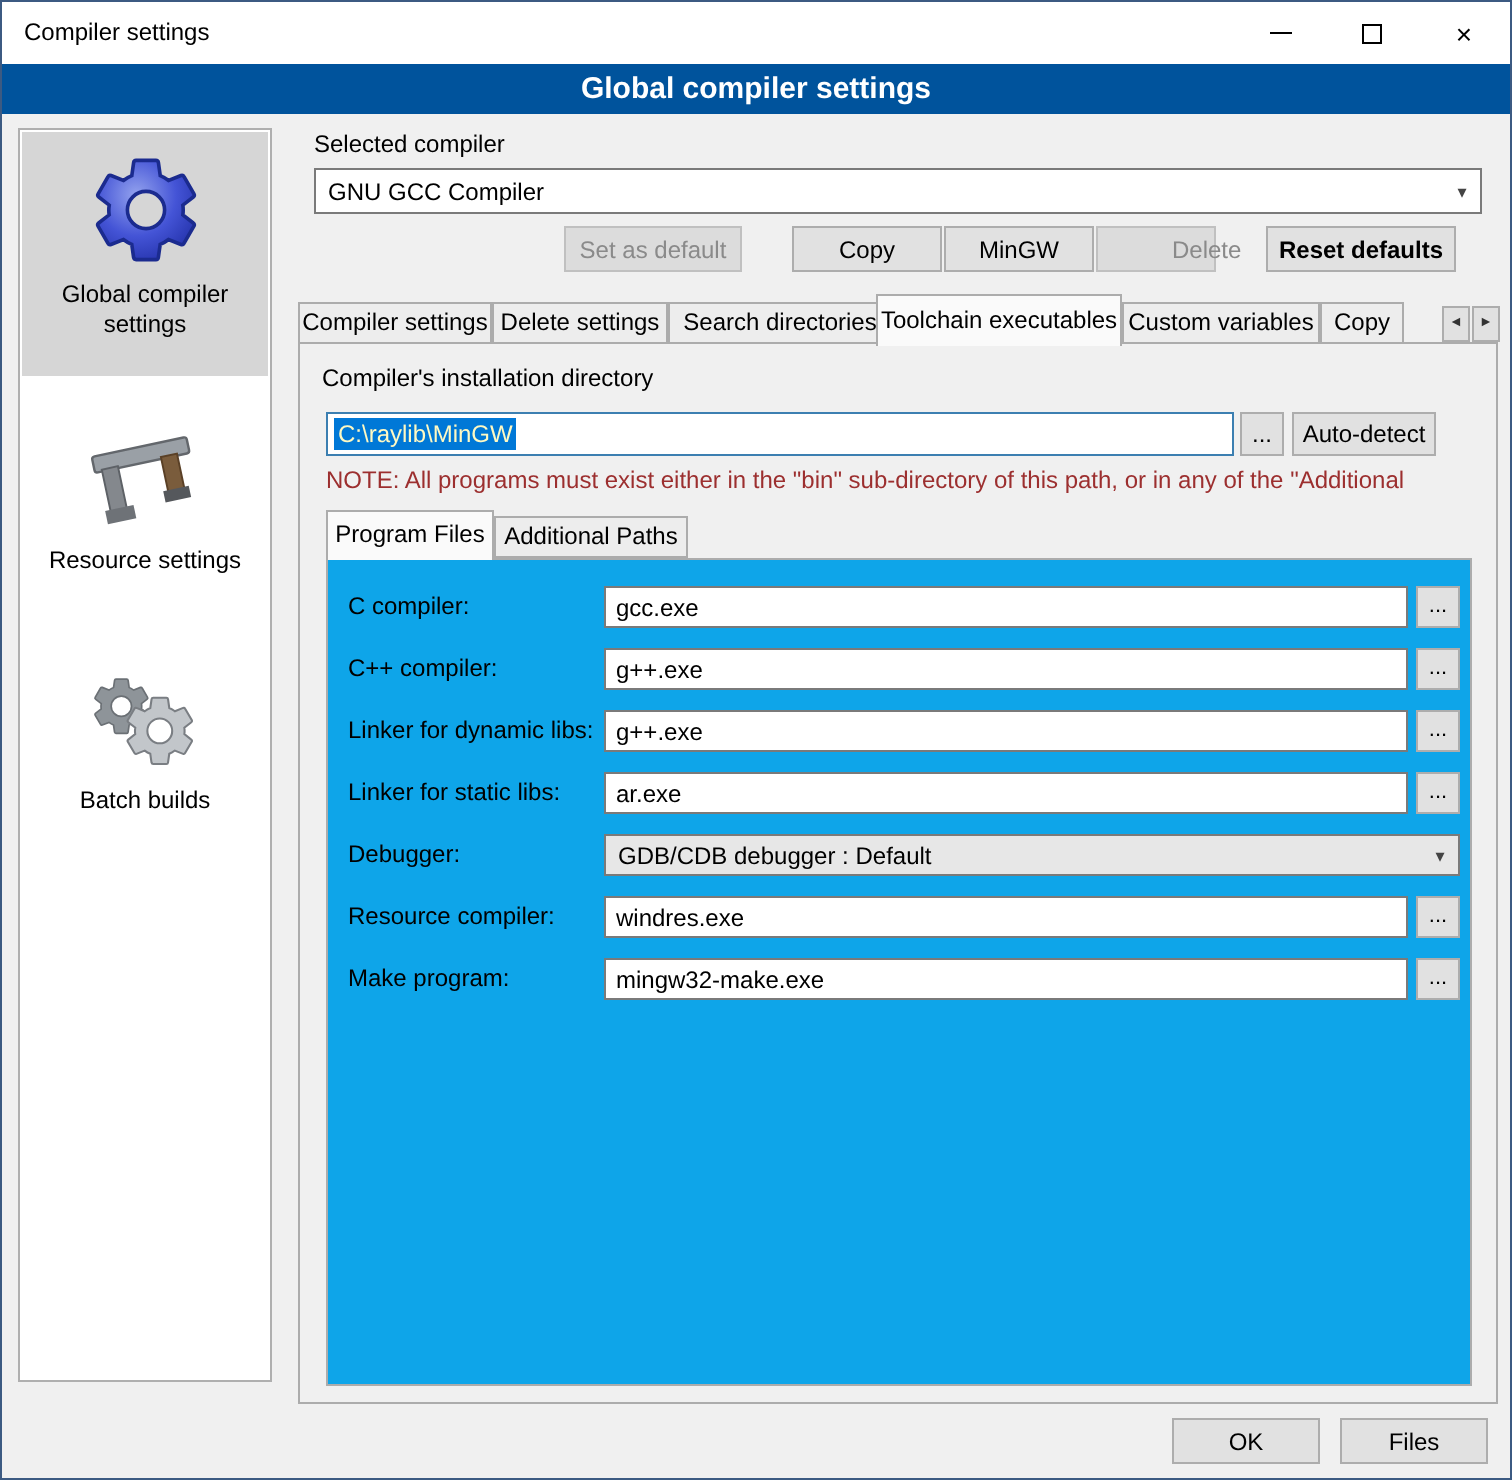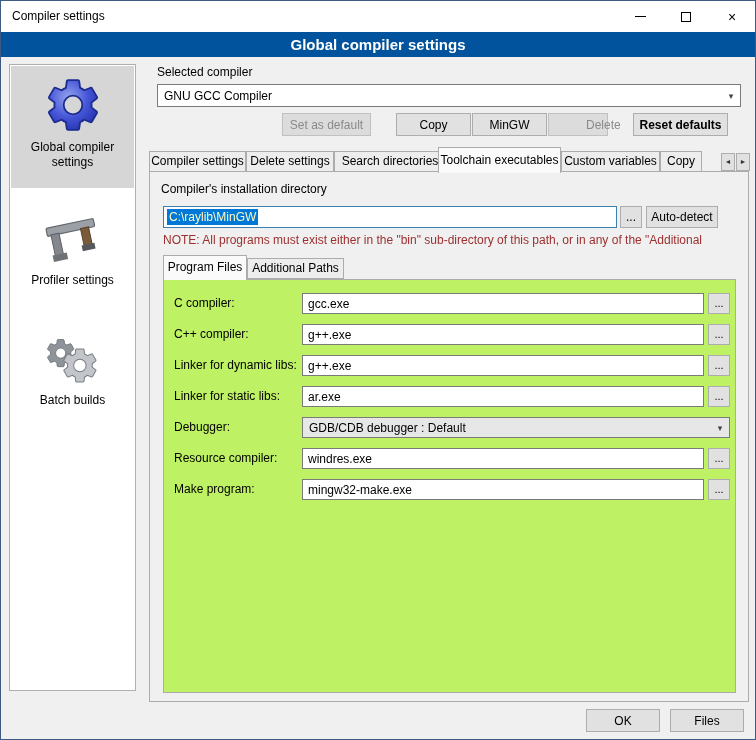--- a/index.html
+++ b/index.html
@@ -59,21 +59,21 @@
                border:1px solid #3C7FB1; display:flex; align-items:center; padding:0 3px; font-size:12px; z-index:4; }
   .dir-input .sel { background:#0078D7; color:#fef9c3; padding:1px 2px; }
   .note { position:absolute; left:162px; top:232px; width:580px; font-size:12px; color:#9C2F2F;
           white-space:nowrap; overflow:hidden; z-index:4; }
 
   .subtab { position:absolute; height:21px; background:#EDEDED; border:1px solid #ACACAC; font-size:12px;
             text-align:center; line-height:19px; z-index:4; }
   .subtab.active { background:#FAFAFA; border-bottom:none; z-index:6; }
 
   .innerpanel { position:absolute; left:162px; top:278px; width:573px; height:414px;
-                background:#bef264; border:1px solid #ACACAC; z-index:5; }
+                background:#0ea5e9; border:1px solid #ACACAC; z-index:5; }
   .field-row { position:absolute; left:0; width:100%; height:22px; }
   .f-label { position:absolute; left:10px; top:0; width:126px; line-height:21px; font-size:12px;
              white-space:nowrap; overflow:hidden; }
   .f-input { position:absolute; left:138px; top:0; width:402px; height:21px; background:#fff;
              border:1px solid #7A7A7A; font-size:12px; display:flex; align-items:center; padding:0 5px; }
   .f-browse { position:absolute; left:544px; top:0; width:22px; height:21px; background:#E1E1E1;
               border:1px solid #ADADAD; font-size:11px; line-height:17px; text-align:center; }
   .f-combo { position:absolute; left:138px; top:0; width:428px; height:21px; }
 
   .footer-btn { top:708px; width:74px; }
@@ -119,21 +119,21 @@
     <div class="sb-item sb2">
       <svg class="sb-icon" viewBox="0 0 24 24" width="58" height="58">
         <g transform="rotate(-12 12 12)">
           <rect x="2" y="5" width="20" height="3.4" rx="0.6" fill="#9AA0A6" stroke="#63676C" stroke-width="0.5"></rect>
           <rect x="3.5" y="8" width="3.4" height="9.5" fill="#84888D" stroke="#5D6166" stroke-width="0.4"></rect>
           <rect x="2.4" y="16.5" width="6" height="2.8" fill="#6E7control" style="fill:#6E7277"></rect>
           <rect x="16" y="8" width="3.4" height="7.5" fill="#7A5C3C" stroke="#5A4026" stroke-width="0.4"></rect>
           <rect x="15" y="15" width="5.4" height="2.4" fill="#55585C"></rect>
         </g>
       </svg>
-      <span class="sb-label">Profiler settings</span>
+      <span class="sb-label">Resource settings</span>
     </div>
     <div class="sb-item sb3">
       <svg class="sb-icon" viewBox="0 0 36 30" width="62" height="54">
         <use href="#gearp" transform="translate(1,0) scale(0.82)" fill="#8E9499" stroke="#6B7075" stroke-width="0.6"></use>
         <use href="#gearp" transform="translate(10,5)" fill="#C2C6CA" stroke="#7A7E83" stroke-width="0.6"></use>
       </svg>
       <span class="sb-label">Batch builds</span>
     </div>
   </div>
 

